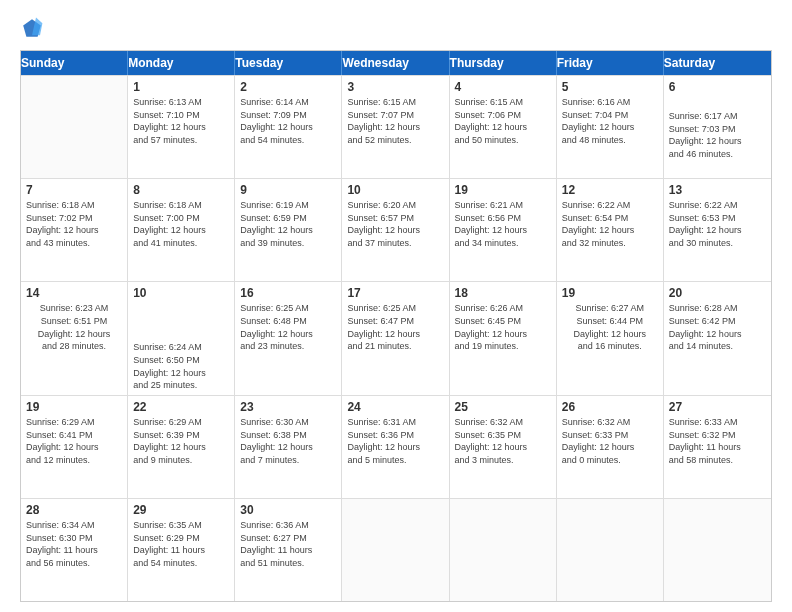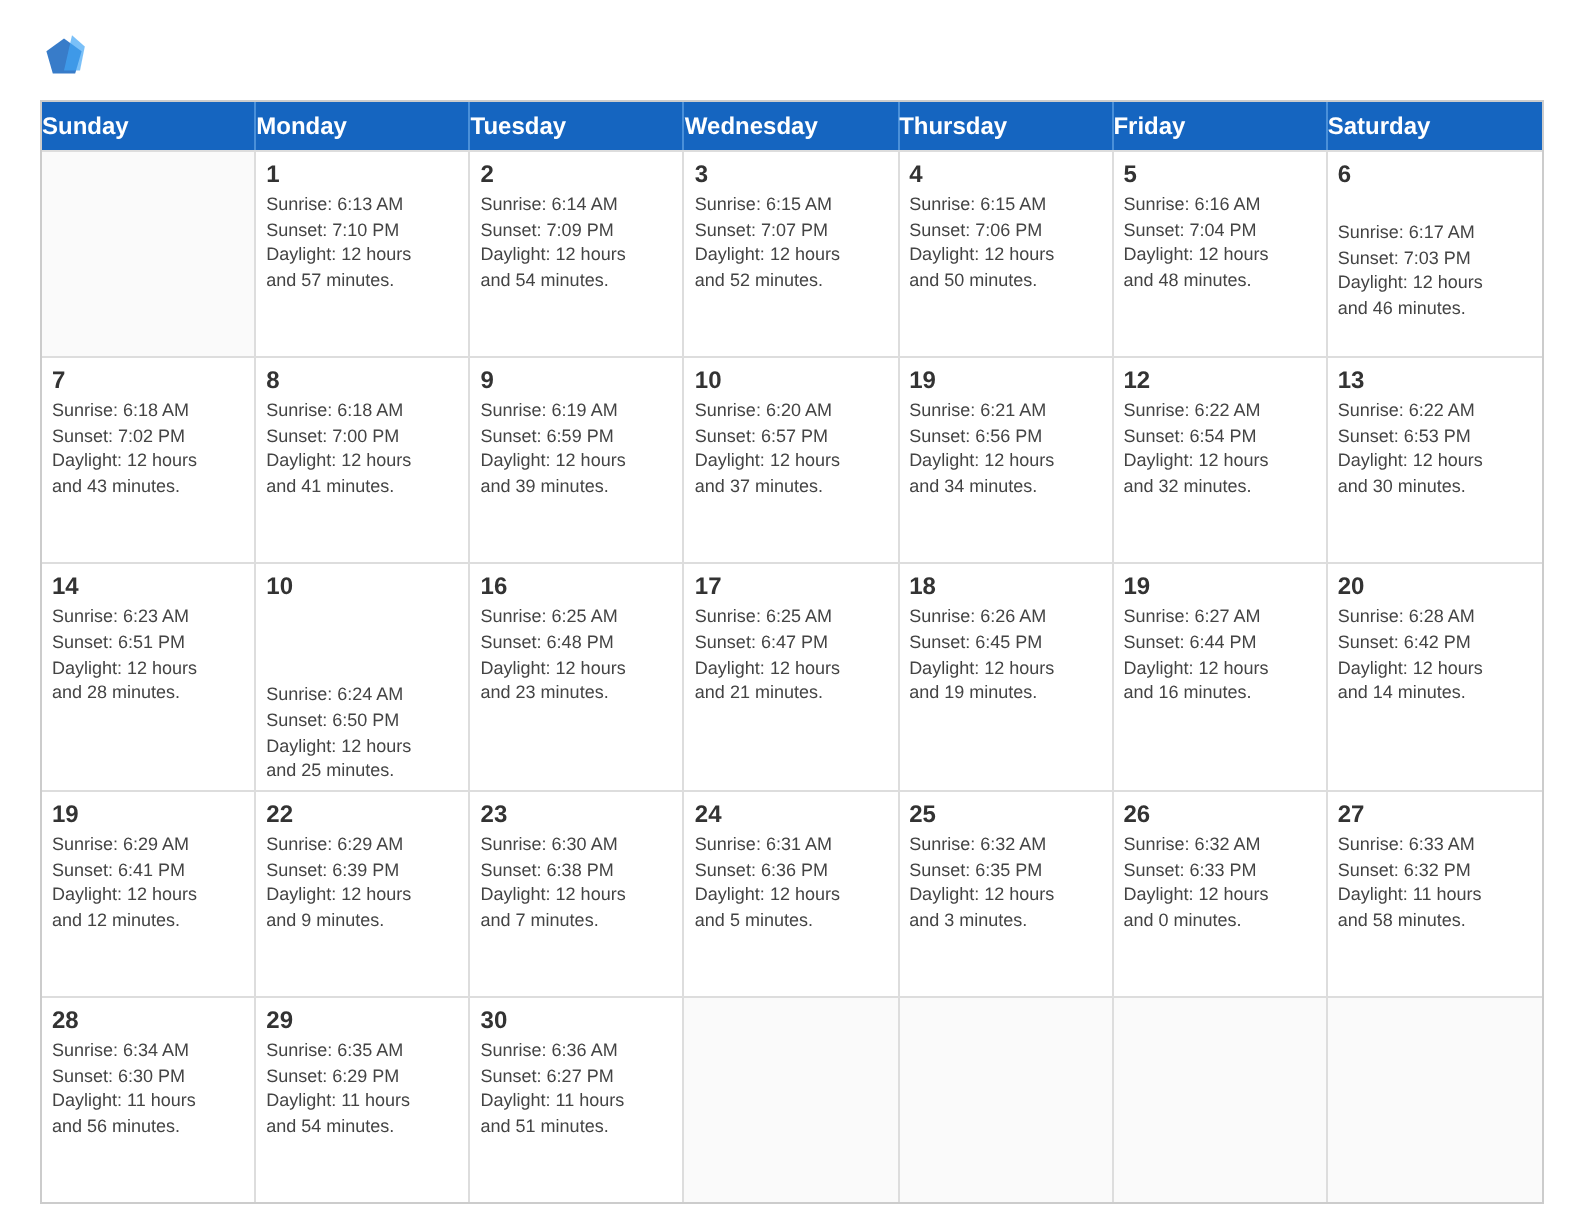--- a/index.html
+++ b/index.html
@@ -231,21 +231,21 @@
             <span class="day-num">13</span>
             <div class="cell-info" style="white-space: pre-line;">Sunrise: 6:22 AM
 Sunset: 6:53 PM
 Daylight: 12 hours
 and 30 minutes.</div>
           </div>
         </div>
         <div class="cal-row">
           <div class="cal-cell">
             <span class="day-num">14</span>
-            <div class="cell-info" style="white-space: pre-line;">Sunrise: 6:23 AM
+            <div class="cell-info" style="white-space: pre-line; text-align: center;">Sunrise: 6:23 AM
 Sunset: 6:51 PM
 Daylight: 12 hours
 and 28 minutes.</div>
           </div>
           <div class="cal-cell">
             <span class="day-num">10</span>
             <div class="cell-info" style="white-space: pre-line; margin-top: 40px;">Sunrise: 6:24 AM
 Sunset: 6:50 PM
 Daylight: 12 hours
 and 25 minutes.</div>
@@ -266,21 +266,21 @@
           </div>
           <div class="cal-cell">
             <span class="day-num">18</span>
             <div class="cell-info" style="white-space: pre-line;">Sunrise: 6:26 AM
 Sunset: 6:45 PM
 Daylight: 12 hours
 and 19 minutes.</div>
           </div>
           <div class="cal-cell">
             <span class="day-num">19</span>
-            <div class="cell-info" style="white-space: pre-line;">Sunrise: 6:27 AM
+            <div class="cell-info" style="white-space: pre-line; text-align: center;">Sunrise: 6:27 AM
 Sunset: 6:44 PM
 Daylight: 12 hours
 and 16 minutes.</div>
           </div>
           <div class="cal-cell">
             <span class="day-num">20</span>
             <div class="cell-info" style="white-space: pre-line;">Sunrise: 6:28 AM
 Sunset: 6:42 PM
 Daylight: 12 hours
 and 14 minutes.</div>

